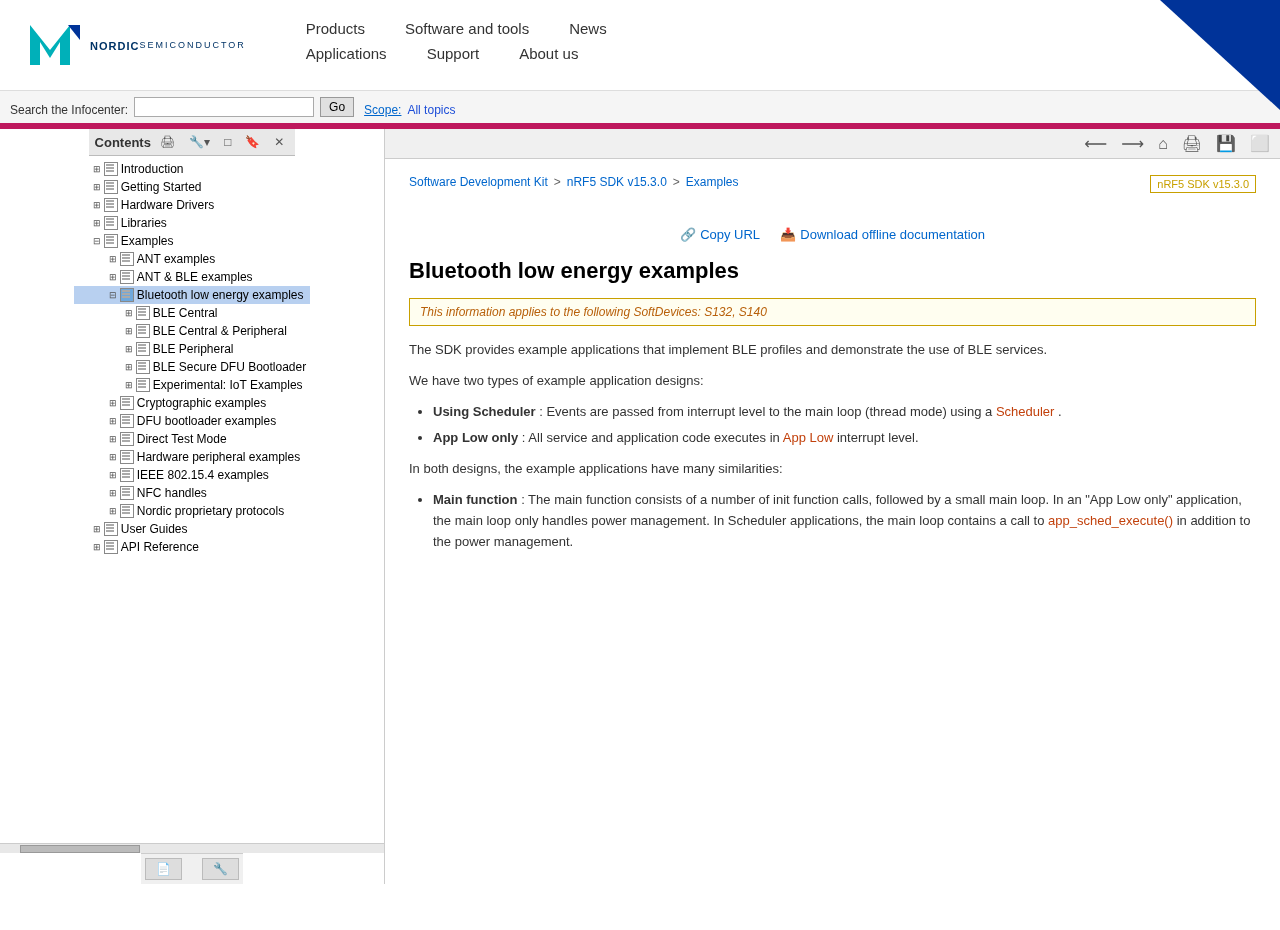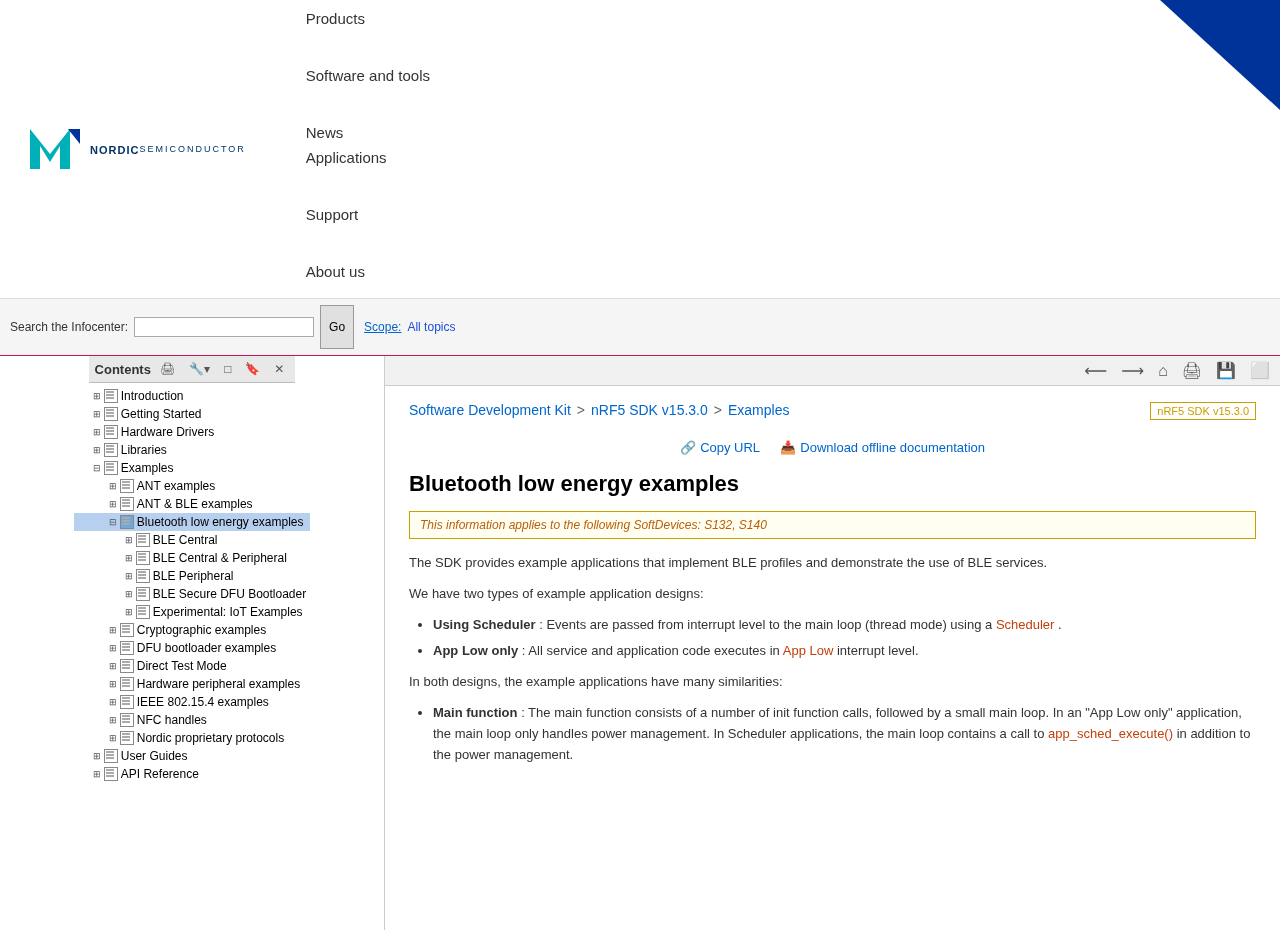--- a/index.html
+++ b/index.html
@@ -22,56 +22,56 @@
     }
     .logo-svg { width: 70px; height: 70px; }
     .logo-text { font-size: 11px; font-weight: bold; letter-spacing: 1px; color: #003366; margin-top: 2px; }
     .logo-sub { font-size: 9px; letter-spacing: 2px; color: #003366; }
     .nav-links {
       display: flex;
       flex-wrap: wrap;
       gap: 0;
       flex: 1;
     }
-    .nav-row { display: flex; gap: 40px; width: 100%; margin-bottom: 8px; flex-direction: column; }
+    .nav-row { display: flex; gap: 40px; width: 100%; margin-bottom: 8px; }
     .nav-item {
       font-size: 15px;
       color: #333;
       cursor: pointer;
       text-decoration: none;
     }
     .header-decoration {
       position: absolute;
       right: 0;
       top: 0;
       width: 120px;
       height: 110px;
       overflow: hidden;
     }
 
     
     .search-bar {
       display: flex;
-      align-items: center;
+      align-items: flex-end;
       padding: 6px 10px;
-      border-bottom: 1px solid #be185d;
+      border-bottom: 6px solid #be185d;
       background: #f5f5f5;
       gap: 6px;
     }
     .search-label { font-size: 12px; color: #333; white-space: nowrap; }
     .search-input {
       border: 1px solid #aaa;
       padding: 2px 4px;
       font-size: 12px;
       width: 180px;
     }
     .search-go-btn {
       background: #e0e0e0;
       border: 1px solid #999;
-      padding: 14px 8px;
+      padding: 2px 8px;
       font-size: 12px;
       cursor: pointer;
     }
     .scope-link { color: #0066cc; font-size: 12px; text-decoration: underline; cursor: pointer; margin-left: 4px; }
     .scope-text { font-size: 12px; color: #1d4ed8; }
 
     
     .main-layout {
       display: flex;
       height: calc(930px - 175px);
@@ -215,23 +215,23 @@
       cursor: pointer;
       font-size: 16px;
       color: #555;
       padding: 2px 4px;
     }
     .content-body {
       padding: 16px 24px;
       flex: 1;
     }
     .breadcrumb {
-      font-size: 14px;
+      font-size: 12px;
       color: #0066cc;
-      margin-bottom: 12px;
+      margin-bottom: 28px;
       display: flex;
       align-items: center;
       gap: 6px;
     }
     .breadcrumb-sep { color: #666; }
     .breadcrumb-link { color: #0066cc; cursor: pointer; text-decoration: none; }
     .version-badge {
       float: right;
       background: none;
       border: 1px solid #c8a000;

